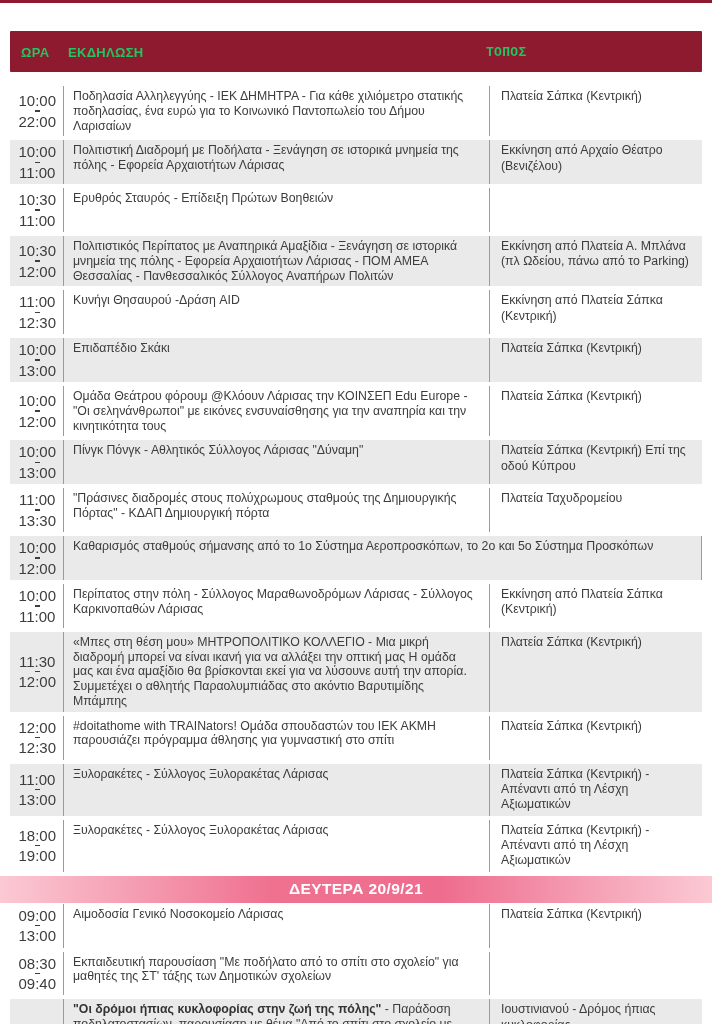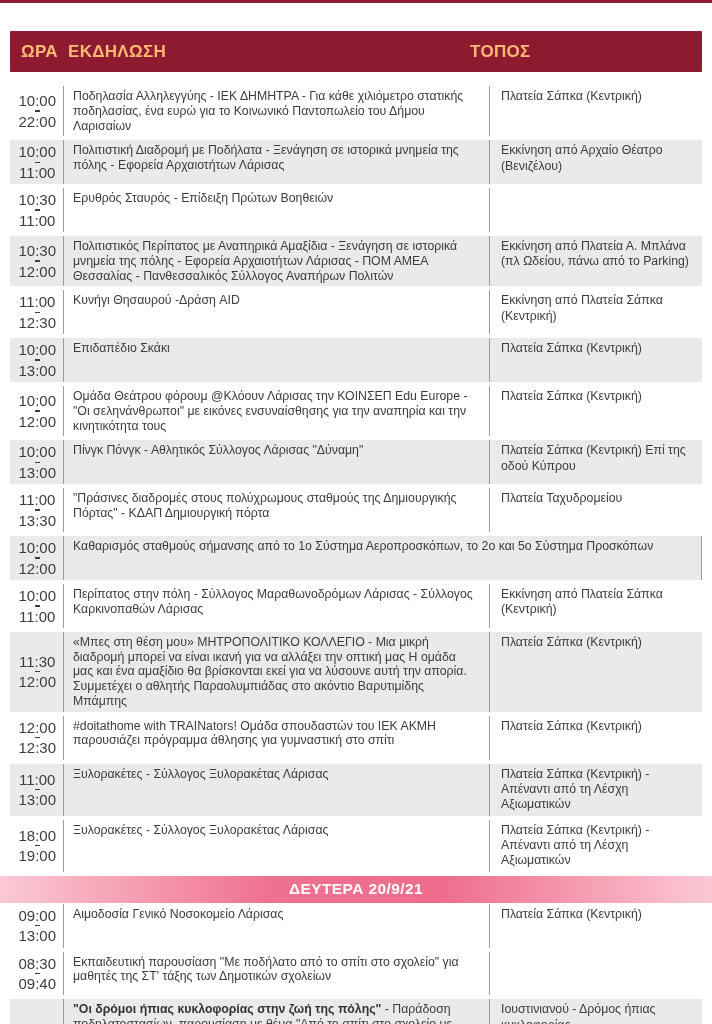--- a/index.html
+++ b/index.html
@@ -4,27 +4,27 @@
 <style>
   html,body{margin:0;padding:0;}
   body{
     width:712px;height:1024px;background:#ffffff;
     font-family:"Liberation Sans","DejaVu Sans",sans-serif;
     color:#3d3d3d;position:relative;overflow:hidden;
   }
   .topline{height:3px;background:#8e1a30;width:100%;}
   .header-bar{
     margin:28px 10px 14px 10px;height:41px;background:#8e1a30;
-    position:relative;color:#fdba74;font-weight:bold;font-size:17px;
+    position:relative;color:#22c55e;font-weight:bold;font-size:13px;
     letter-spacing:.3px;border-radius:1px;
   }
   .header-bar span{position:absolute;top:50%;transform:translateY(-50%);white-space:nowrap;}
   .h-time{left:11px;}
   .h-event{left:58px;}
-  .h-loc{left:460px;}
+  .h-loc{left:476px;font-family:Liberation Mono, monospace;}
   .rows{margin:0 10px;}
   .row{display:flex;align-items:stretch;margin-bottom:4px;background:#ffffff;}
   .row.shaded{background:#eaeaea;}
   .cell-time{
     flex:0 0 54px;width:54px;box-sizing:border-box;
     display:flex;align-items:center;justify-content:flex-end;
     border-right:1px solid #9b9b9b;padding:3px 7px 3px 0;
   }
   .time-inner{display:flex;flex-direction:column;align-items:center;
     font-size:15px;line-height:1.15;color:#3d3d3d;}

